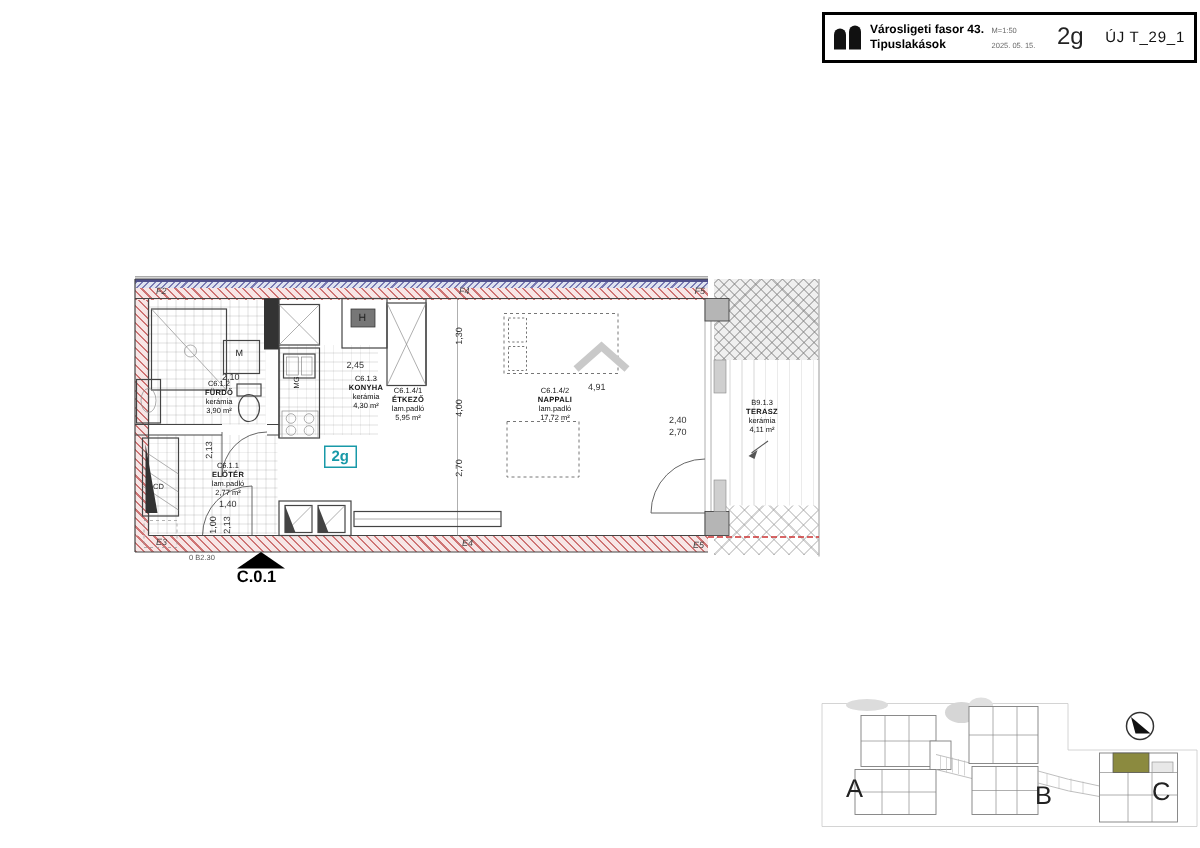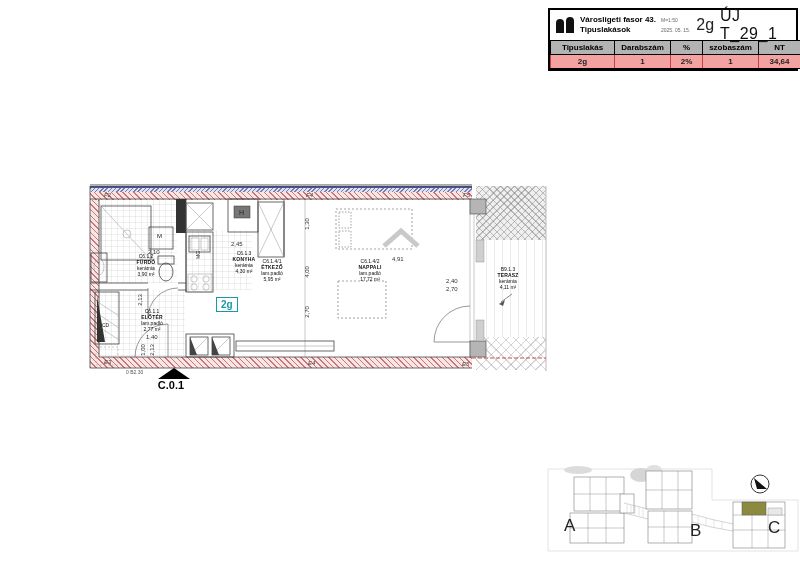--- a/index.html
+++ b/index.html
@@ -10,21 +10,21 @@
   
   .tb{position:absolute;left:548px;top:8px;width:250px;border:2px solid #000;background:#fff;box-sizing:border-box;}
   .tb-top{display:flex;align-items:center;gap:6px;padding:3px 6px;height:24px;}
   .logo{display:flex;gap:2px;align-items:flex-end;}
   .logo i{display:block;width:8px;height:16px;background:#111;border-radius:4px 4px 0 0;}
   .logo i:first-child{height:14px;}
   .tb-titles{display:grid;grid-template-columns:auto auto;column-gap:5px;font-size:8px;line-height:1.25;align-items:baseline;}
   .tb-titles b{white-space:nowrap;}
   .tb-small{font-size:5px;color:#666;white-space:nowrap;}
   .tb-unit{font-size:16px;color:#222;flex:1;text-align:center;}
-  .tb-code{font-size:16px;color:#111;letter-spacing:.5px;}
+  .tb-code{font-size:10px;color:#111;letter-spacing:.5px;}
   table.tb-table{width:100%;border-collapse:collapse;table-layout:fixed;}
   table.tb-table th{background:#b3b3b3;border:1px solid #000;font-size:8px;font-weight:bold;padding:2px 0;text-align:center;}
   table.tb-table td{background:#f4a1a1;border:1px solid #c34040;border-bottom:1px solid #000;font-size:8px;font-weight:bold;padding:2px 0;text-align:center;color:#222;}
 
   
   .hatch-pink{background:repeating-linear-gradient(45deg,rgba(190,70,70,.75) 0 1px,rgba(246,227,227,.9) 1px 4px);}
   .hatch-blue{background:repeating-linear-gradient(135deg,rgba(90,90,160,.8) 0 1px,#dfe3f0 1px 3px);}
   .hatch-cross{background:
      repeating-linear-gradient(45deg,rgba(120,120,120,.45) 0 1px,transparent 1px 5px),
      repeating-linear-gradient(-45deg,rgba(120,120,120,.45) 0 1px,transparent 1px 5px),#efefef;}
@@ -72,45 +72,20 @@
         </span>
       <span class="tb-titles">
         <b>Városligeti fasor 43.</b>
         <span class="tb-small">M=1:50</span>
         <b>Tipuslakások</b>
         <span class="tb-small">2025. 05. 15.</span>
       </span>
       <span class="tb-unit">2g</span>
       <span class="tb-code">ÚJ T_29_1</span>
     </div>
-    <table class="tb-table">
-      <colgroup>
-          <col style="width:64px">
-          <col style="width:56px">
-          <col style="width:32px">
-          <col style="width:56px">
-          <col style="width:42px">
-        </colgroup>
-      <tbody>
-          <tr>
-        <th>Tipuslakás</th>
-        <th>Darabszám</th>
-        <th>%</th>
-        <th>szobaszám</th>
-        <th>NT</th>
-      </tr>
-      <tr>
-        <td>2g</td>
-        <td>1</td>
-        <td>2%</td>
-        <td>1</td>
-        <td>34,64</td>
-      </tr>
-    </tbody>
-      </table>
   </div>
 
   <div class="abs" style="left:90px;top:184px;width:382px;height:1px;background:#aaa;"></div>
   <div class="abs" style="left:90px;top:186px;width:382px;height:2px;background:#50508c;"></div>
   <div class="abs hatch-blue" style="left:90px;top:188px;width:382px;height:4px;"></div>
   <div class="abs hatch-pink" style="left:90px;top:192px;width:382px;height:8px;"></div>
   <div class="abs hatch-pink" style="left:90px;top:200px;width:9px;height:157px;"></div>
   <div class="abs hatch-pink" style="left:90px;top:357px;width:382px;height:11px;"></div>
   <div class="abs hatch-cross" style="left:476px;top:186px;width:70px;height:54px;"></div>
   <div class="abs hatch-lattice" style="left:476px;top:337px;width:70px;height:33px;"></div>

